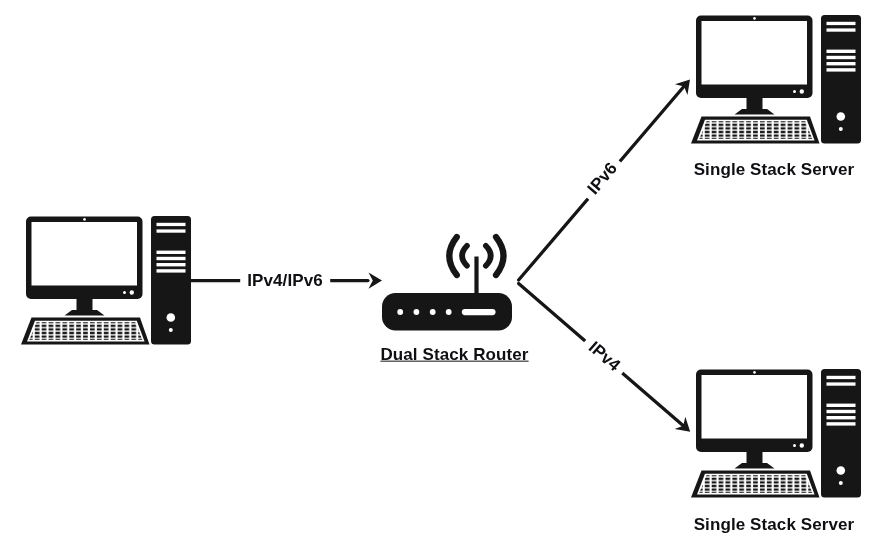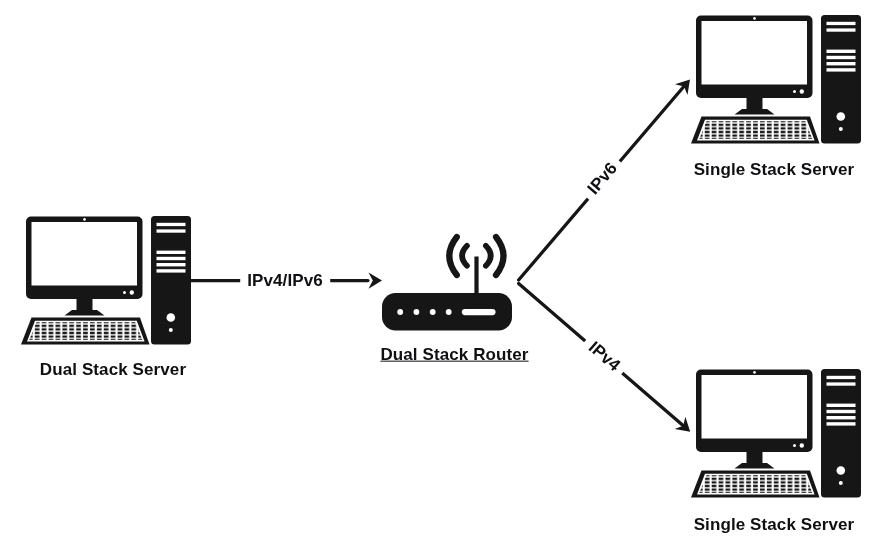--- a/index.html
+++ b/index.html
@@ -84,21 +84,20 @@
       <line x1="518.6" y1="280" x2="684.5" y2="85.8"></line>
       <use href="#ahead" xlink:href="#ahead" transform="translate(690,79.4) rotate(-49.5)" stroke="none"></use>
     </g>
 
     <g stroke="#161616" stroke-width="3.3" stroke-linecap="round">
       <line x1="518.6" y1="283.5" x2="684.2" y2="426.5"></line>
       <use href="#ahead" xlink:href="#ahead" transform="translate(690.2,431.7) rotate(40.8)" stroke="none"></use>
     </g>
   </svg>
 
-  <div class="lbl" style="left:113px;top:369.5px;">Dual Stack Server</div>
 
   <div class="lbl" style="left:454.5px;top:355px;text-decoration:underline;">Dual Stack Router</div>
 
   <div class="lbl" style="left:774px;top:170px;">Single Stack Server</div>
 
   <div class="lbl" style="left:774px;top:524.5px;">Single Stack Server</div>
 
   <div class="lbl edge-lbl" style="left:285px;top:280.6px;">IPv4/IPv6</div>
 
   <div class="lbl edge-lbl" style="left:602.5px;top:178.5px;transform:translate(-50%,-50%) rotate(-49.5deg);">IPv6</div>

